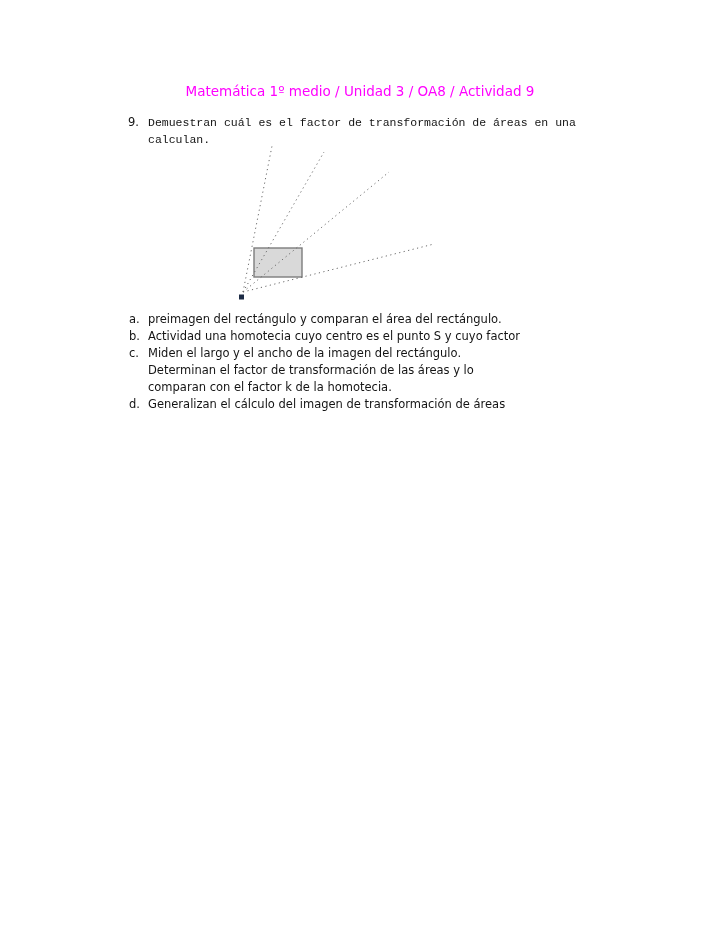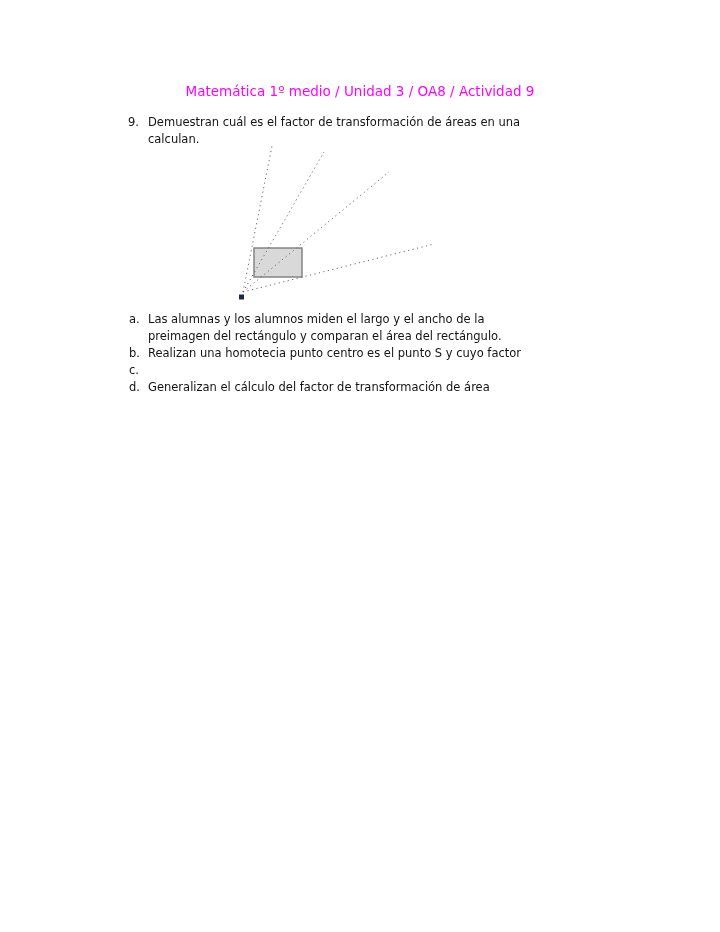--- a/index.html
+++ b/index.html
@@ -29,20 +29,21 @@
     display: flex;
     font-size: 11.5px;
     line-height: 17px;
   }
   .item-block .marker {
     width: 20px;
     flex: 0 0 20px;
   }
   .item-block .text-lines .line {
     white-space: nowrap;
+    font-family: Liberation Mono, monospace;
   }
   .activity-block { left: 128px; top: 114px; }
   .steps-list {
     position: absolute;
     left: 129px;
     top: 311px;
     font-size: 11.5px;
     line-height: 17px;
   }
   .step-item { display: flex; }
@@ -78,39 +79,41 @@
       <line x1="243" y1="292" x2="389" y2="172" stroke="#696969" stroke-width="1" stroke-dasharray="1.2 3.4"></line>
       <line x1="243" y1="292" x2="434" y2="244" stroke="#696969" stroke-width="1" stroke-dasharray="1.2 3.4"></line>
       <rect x="239" y="294.5" width="5" height="5" fill="#1c2b45"></rect>
     </svg>
 
   <div class="steps-list">
 
     <div class="step-item">
       <span class="marker">a.</span>
       <div class="text-lines">
-        <div class="line">Las alumnas y los alumnos miden el largo y el ancho de la</div>
         <div class="line">preimagen del rectángulo y comparan el área del rectángulo.</div>
       </div>
     </div>
 
     <div class="step-item">
       <span class="marker">b.</span>
       <div class="text-lines">
-        <div class="line">Realizan una homotecia punto centro es el punto S y cuyo factor</div>
+        <div class="line">Actividad una homotecia cuyo centro es el punto S y cuyo factor</div>
       </div>
     </div>
 
     <div class="step-item">
       <span class="marker">c.</span>
       <div class="text-lines">
+        <div class="line">Miden el largo y el ancho de la imagen del rectángulo.</div>
+        <div class="line">Determinan el factor de transformación de las áreas y lo</div>
+        <div class="line">comparan con el factor k de la homotecia.</div>
       </div>
     </div>
 
     <div class="step-item">
       <span class="marker">d.</span>
       <div class="text-lines">
-        <div class="line">Generalizan el cálculo del factor de transformación de área</div>
+        <div class="line">Generalizan el cálculo del imagen de transformación de áreas</div>
       </div>
     </div>
 
   </div>
 </div>
 
 </body></html>

